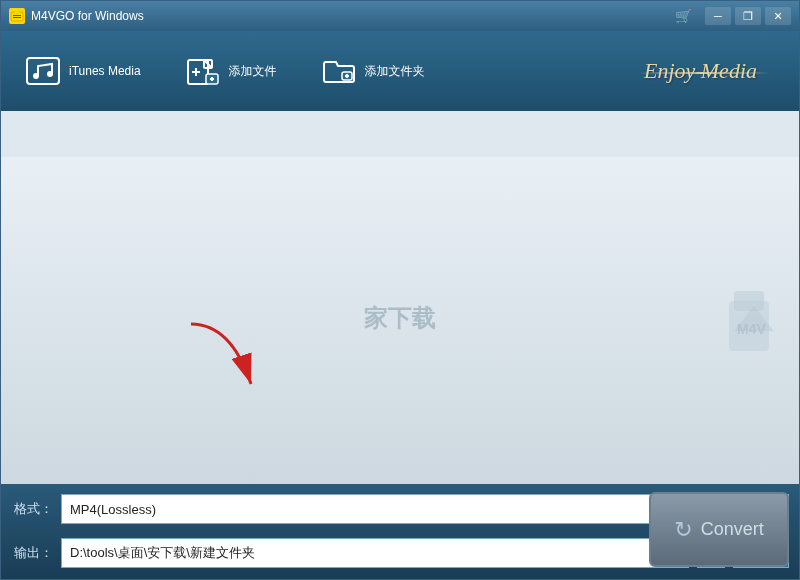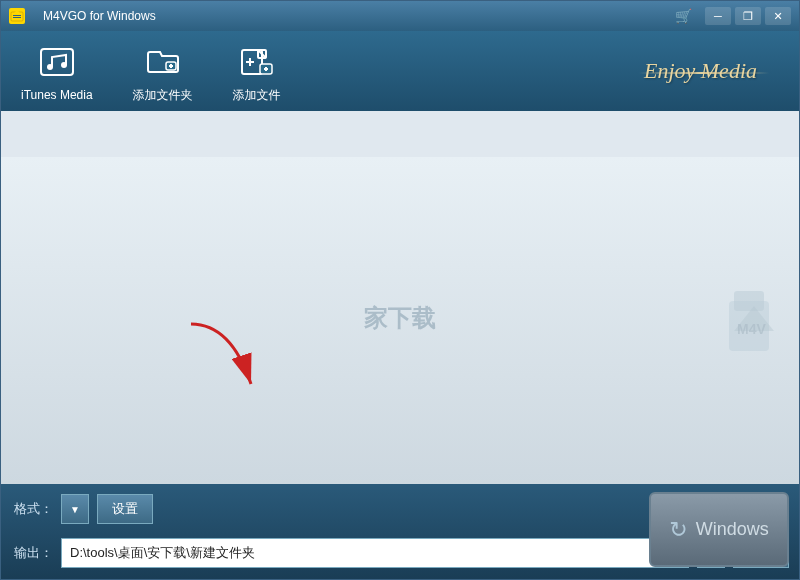--- a/index.html
+++ b/index.html
@@ -25,21 +25,21 @@
       background: linear-gradient(180deg, #4a7fa5 0%, #2c5f80 100%);
       display: flex;
       align-items: center;
       justify-content: space-between;
       padding: 0 8px;
       flex-shrink: 0;
     }
     .title-bar-left {
       display: flex;
       align-items: center;
-      gap: 18px;
+      gap: 6px;
       text-align: center;
     }
     .title-icon {
       width: 16px;
       height: 16px;
       background: #ffd700;
       border-radius: 2px;
       display: flex;
       align-items: center;
       justify-content: center;
@@ -82,21 +82,21 @@
       background: linear-gradient(180deg, #2e6a8e 0%, #1e4d6b 100%);
       display: flex;
       align-items: center;
       padding: 0 20px;
       gap: 40px;
       flex-shrink: 0;
       position: relative;
     }
     .toolbar-btn {
       display: flex;
-      flex-direction: column;
+      flex-direction: row;
       align-items: center;
       gap: 4px;
       cursor: pointer;
       color: #fff;
     }
     .toolbar-icon-wrap {
       width: 44px;
       height: 44px;
       display: flex;
       align-items: center;
@@ -282,50 +282,50 @@
     <div class="toolbar-btn">
       <div class="toolbar-icon-wrap itunes-icon">
         <svg width="38" height="38" viewBox="0 0 38 38">
           <rect x="3" y="6" width="32" height="26" rx="3" fill="none" stroke="#fff" stroke-width="2"></rect>
           <path d="M14 24 L14 14 L28 12 L28 22" stroke="#fff" stroke-width="2" fill="none"></path>
           <circle cx="12" cy="24" r="3" fill="#fff"></circle>
           <circle cx="26" cy="22" r="3" fill="#fff"></circle>
         </svg>
       </div>
       <span class="toolbar-label">iTunes Media</span>
-    </div>
-
-    <div class="toolbar-btn">
-      <div class="toolbar-icon-wrap add-folder-icon">
-        <svg width="38" height="38" viewBox="0 0 38 38">
-          <path d="M4 12 Q4 10 6 10 L16 10 L18 14 L32 14 Q34 14 34 16 L34 28 Q34 30 32 30 L6 30 Q4 30 4 28 Z" fill="none" stroke="#fff" stroke-width="2"></path>
-          <rect x="22" y="20" width="10" height="8" rx="2" fill="#2a6a8a" stroke="#fff" stroke-width="1.5"></rect>
-          <line x1="27" y1="22" x2="27" y2="26" stroke="#fff" stroke-width="2"></line>
-          <line x1="25" y1="24" x2="29" y2="24" stroke="#fff" stroke-width="2"></line>
-        </svg>
-      </div>
-      <span class="toolbar-label">添加文件夹</span>
     </div>
 
     <div class="toolbar-btn">
       <div class="toolbar-icon-wrap add-file-icon">
         <svg width="38" height="38" viewBox="0 0 38 38">
           <rect x="4" y="8" width="20" height="24" rx="2" fill="none" stroke="#fff" stroke-width="2"></rect>
           <path d="M20 8 L28 16" stroke="#fff" stroke-width="2" fill="none"></path>
           <rect x="20" y="8" width="8" height="8" rx="1" fill="none" stroke="#fff" stroke-width="2"></rect>
           <line x1="12" y1="16" x2="12" y2="24" stroke="#fff" stroke-width="2"></line>
           <line x1="8" y1="20" x2="16" y2="20" stroke="#fff" stroke-width="2"></line>
           <rect x="22" y="22" width="12" height="10" rx="2" fill="#2a6a8a" stroke="#fff" stroke-width="1.5"></rect>
           <line x1="28" y1="25" x2="28" y2="29" stroke="#fff" stroke-width="2"></line>
           <line x1="26" y1="27" x2="30" y2="27" stroke="#fff" stroke-width="2"></line>
         </svg>
       </div>
       <span class="toolbar-label">添加文件</span>
     </div>
 
+    <div class="toolbar-btn">
+      <div class="toolbar-icon-wrap add-folder-icon">
+        <svg width="38" height="38" viewBox="0 0 38 38">
+          <path d="M4 12 Q4 10 6 10 L16 10 L18 14 L32 14 Q34 14 34 16 L34 28 Q34 30 32 30 L6 30 Q4 30 4 28 Z" fill="none" stroke="#fff" stroke-width="2"></path>
+          <rect x="22" y="20" width="10" height="8" rx="2" fill="#2a6a8a" stroke="#fff" stroke-width="1.5"></rect>
+          <line x1="27" y1="22" x2="27" y2="26" stroke="#fff" stroke-width="2"></line>
+          <line x1="25" y1="24" x2="29" y2="24" stroke="#fff" stroke-width="2"></line>
+        </svg>
+      </div>
+      <span class="toolbar-label">添加文件夹</span>
+    </div>
+
     <div style="flex:1"></div>
     <div style="position:relative; right:10px; top:0px;">
       <div class="enjoy-media">Enjoy Media</div>
       <div style="height:2px; width:130px; background: linear-gradient(to right, transparent, #e8d5a0, transparent); margin-top:4px;"></div>
     </div>
   </div>
 
   <div class="main-area">
 
     <div style="position:absolute; top:50%; left:50%; transform:translate(-50%,-60%); z-index:3; pointer-events:none; text-align:center;">
@@ -350,37 +350,38 @@
         </marker>
       </defs>
       <path d="M 60 10 Q 100 10 120 70" stroke="#cc2222" stroke-width="3" fill="none" marker-end="url(#arrowhead)"></path>
     </svg>
   </div>
 
   <div class="bottom-bar" style="position:relative;">
 
     <div class="bottom-row">
       <span class="bottom-label">格式：</span>
+      <input type="text" class="format-input" value="MP4(Lossless)" readonly="" style="">
       <div class="dropdown-btn">
         <span>▼</span>
       </div>
       <button class="settings-btn">设置</button>
     </div>
 
     <div class="bottom-row">
       <span class="bottom-label">输出：</span>
       <input type="text" class="format-input" value="D:\tools\桌面\安下载\新建文件夹" readonly="" style="">
       <div class="plus-btn">
         <span>+</span>
       </div>
       <button class="open-btn">打开</button>
     </div>
 
     <div style="position:absolute; right:10px; top:8px; width:140px; height:76px;">
       <button class="convert-btn">
         <span class="convert-refresh-icon">↻</span>
-        <span>Windows</span>
+        <span>Convert</span>
       </button>
     </div>
 
   </div>
 
 </div>
 
 </body></html>

